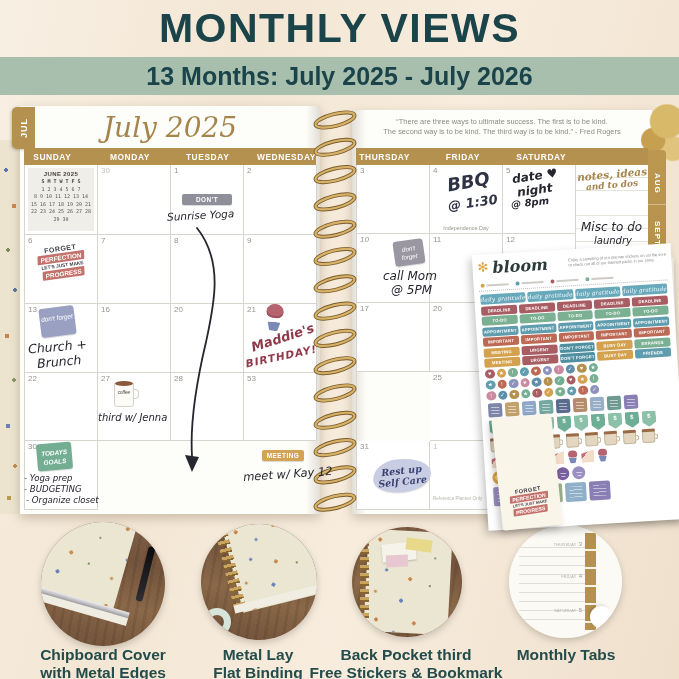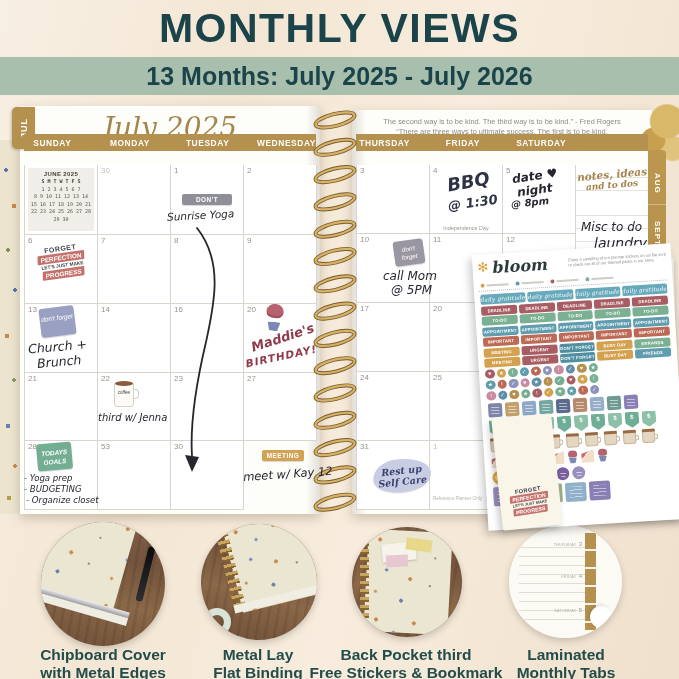--- a/index.html
+++ b/index.html
@@ -35,21 +35,21 @@
       radial-gradient(circle 4px at 7px 196px,#c9854d 55%,rgba(0,0,0,0) 60%),
       radial-gradient(circle 3px at 14px 240px,#8a9a6a 55%,rgba(0,0,0,0) 60%),
       radial-gradient(circle 4px at 8px 286px,#6a7fb5 55%,rgba(0,0,0,0) 60%),
       radial-gradient(circle 3px at 15px 326px,#c98a4b 55%,rgba(0,0,0,0) 60%),
       radial-gradient(circle 4px at 9px 358px,#b99a4e 55%,rgba(0,0,0,0) 60%);}
   .foliage{position:absolute;left:636px;top:104px;width:43px;height:62px;
     background:radial-gradient(circle at 72% 28%,#d8b96a 0 30%,rgba(0,0,0,0) 33%),
       radial-gradient(circle at 40% 58%,#c6a04f 0 26%,rgba(0,0,0,0) 29%),
       radial-gradient(circle at 86% 72%,#e0c47e 0 20%,rgba(0,0,0,0) 23%);}
   
-  .wd-bar{position:absolute;height:17px;background:#b5914f;display:flex;top:134px;gap:21px;}
+  .wd-bar{position:absolute;height:17px;background:#b5914f;display:flex;top:148px;gap:21px;}
   #wdL{left:24px;width:292px;} #wdR{left:356px;width:292px;}
   .wd{flex:1;color:#fff;font-size:8.4px;font-weight:700;letter-spacing:.6px;display:flex;align-items:center;justify-content:center;}
   .grid{position:absolute;top:165px;width:292px;height:345px;display:grid;
     grid-template-columns:repeat(4,1fr);grid-template-rows:repeat(5,1fr);border-left:1px solid #d8d5ce;}
   #gridL{left:24px;} #gridR{left:356px;}
   .cell{position:relative;background:#fff;border-right:1px solid #d8d5ce;border-bottom:1px solid #d8d5ce;}
   .dnum{position:absolute;top:1px;left:3px;font-size:8px;color:#98948c;}
   .dnum.gray{color:#c6c2ba;}
   .holiday{position:absolute;bottom:2px;left:0;right:0;text-align:center;font-size:5.4px;color:#9a968e;}
   .notes-col{background-image:repeating-linear-gradient(to bottom,rgba(0,0,0,0) 0 12px,#e6e3dc 12px 12.8px);}
@@ -73,21 +73,21 @@
     font-size:6.4px;font-weight:700;letter-spacing:.5px;line-height:11px;}
   #h-jul1{left:167px;top:209px;font-size:10.5px;transform:rotate(-3deg);}
   #h-jul4a{left:447px;top:171px;font-size:18px;font-weight:700;color:#2e3245;transform:rotate(-10deg);}
   #h-jul4b{left:448px;top:195px;font-size:13px;font-weight:700;color:#2e3245;transform:rotate(-8deg);}
   #h-jul5a{left:512px;top:169px;font-size:12px;font-weight:700;transform:rotate(-8deg);}
   #h-jul5b{left:517px;top:183px;font-size:12px;font-weight:700;transform:rotate(-8deg);}
   #h-jul5c{left:511px;top:197px;font-size:10px;font-weight:700;transform:rotate(-6deg);}
   #n-head1{position:absolute;left:576px;top:168px;width:72px;text-align:center;font-size:10.5px;font-weight:700;transform:rotate(-5deg);}
   #n-head2{position:absolute;left:576px;top:180px;width:72px;text-align:center;font-size:9px;font-weight:700;transform:rotate(-5deg);}
   #n-misc1{left:581px;top:220px;font-size:12px;}
-  #n-misc2{left:594px;top:235px;font-size:14px;}
+  #n-misc2{left:594px;top:235px;font-size:10px;}
   #n-misc3{left:591px;top:247px;font-size:10px;}
   #s-jul10{left:394px;top:240px;width:30px;height:25px;background:#9a96a2;border-radius:3px;transform:rotate(-8deg);
     font-size:6.2px;font-style:italic;line-height:8px;padding-top:5px;box-sizing:border-box;}
   #h-jul10a{left:383px;top:269px;font-size:12px;}
   #h-jul10b{left:391px;top:283px;font-size:12px;}
   #s-jul13{left:40px;top:307px;width:35px;height:29px;background:#9aa0c2;border-radius:3px;transform:rotate(-7deg);
     font-size:6.4px;font-style:italic;line-height:8px;padding-top:7px;box-sizing:border-box;}
   #h-jul13a{left:28px;top:339px;font-size:12.5px;transform:rotate(-5deg);}
   #h-jul13b{left:37px;top:354px;font-size:12.5px;transform:rotate(-5deg);}
   #h-jul16a{left:250px;top:330px;font-size:13px;font-weight:700;color:#8e3a4a;transform:rotate(-18deg);}
@@ -217,22 +217,22 @@
   <div class="floral-left"></div>
   <div class="page page-left"></div>
   <div class="page page-right"></div>
   <div class="foliage"></div>
   <div class="jul-tab">
       <span>JUL</span>
     </div>
 
   <div class="month-title script">July 2025</div>
   <div class="quote">
+    <div>“There are three ways to ultimate success. The first is to be kind.</div>
     <div>The second way is to be kind. The third way is to be kind.” - Fred Rogers</div>
-    <div>“There are three ways to ultimate success. The first is to be kind.</div>
   </div>
 
   <div class="wd-bar" id="wdL">
       <div class="wd">SUNDAY</div>
       <div class="wd">MONDAY</div>
       <div class="wd">TUESDAY</div>
       <div class="wd">WEDNESDAY</div>
     </div>
   <div class="wd-bar" id="wdR">
       <div class="wd">THURSDAY</div>
@@ -270,36 +270,30 @@
       <div class="cell">
         <div class="dnum">8</div>
       </div>
       <div class="cell">
         <div class="dnum">9</div>
       </div>
       <div class="cell">
         <div class="dnum">13</div>
       </div>
       <div class="cell">
-        <div class="dnum">14</div>
-      </div>
-      <div class="cell">
         <div class="dnum">16</div>
       </div>
       <div class="cell">
         <div class="dnum">20</div>
       </div>
       <div class="cell">
         <div class="dnum">21</div>
       </div>
       <div class="cell">
         <div class="dnum">22</div>
-      </div>
-      <div class="cell">
-        <div class="dnum">23</div>
       </div>
       <div class="cell">
         <div class="dnum">27</div>
       </div>
       <div class="cell">
         <div class="dnum">28</div>
       </div>
       <div class="cell">
         <div class="dnum">53</div>
       </div>
@@ -328,23 +322,20 @@
         <div class="dnum">12</div>
       </div>
       <div class="cell" style="grid-area: 3 / 1;">
         <div class="dnum">17</div>
       </div>
       <div class="cell" style="grid-area: 3 / 2;">
         <div class="dnum">20</div>
       </div>
       <div class="cell" style="grid-area: 3 / 3;">
         <div class="dnum">19</div>
-      </div>
-      <div class="cell" style="grid-area: 4 / 1;">
-        <div class="dnum">24</div>
       </div>
       <div class="cell" style="grid-area: 4 / 2;">
         <div class="dnum">25</div>
       </div>
       <div class="cell" style="grid-area: 4 / 3;">
         <div class="dnum">26</div>
       </div>
       <div class="cell" style="grid-area: 5 / 1;">
         <div class="dnum">31</div>
       </div>
@@ -701,17 +692,16 @@
   </div>
   <div class="caption" id="cap2">
     <div>Metal Lay</div>
     <div>Flat Binding</div>
   </div>
   <div class="caption" id="cap3">
     <div>Back Pocket third</div>
     <div>Free Stickers &amp; Bookmark</div>
   </div>
   <div class="caption" id="cap4">
-    <div>Laminated</div>
     <div>Monthly Tabs</div>
   </div>
 
 </div>
 
 </body></html>

